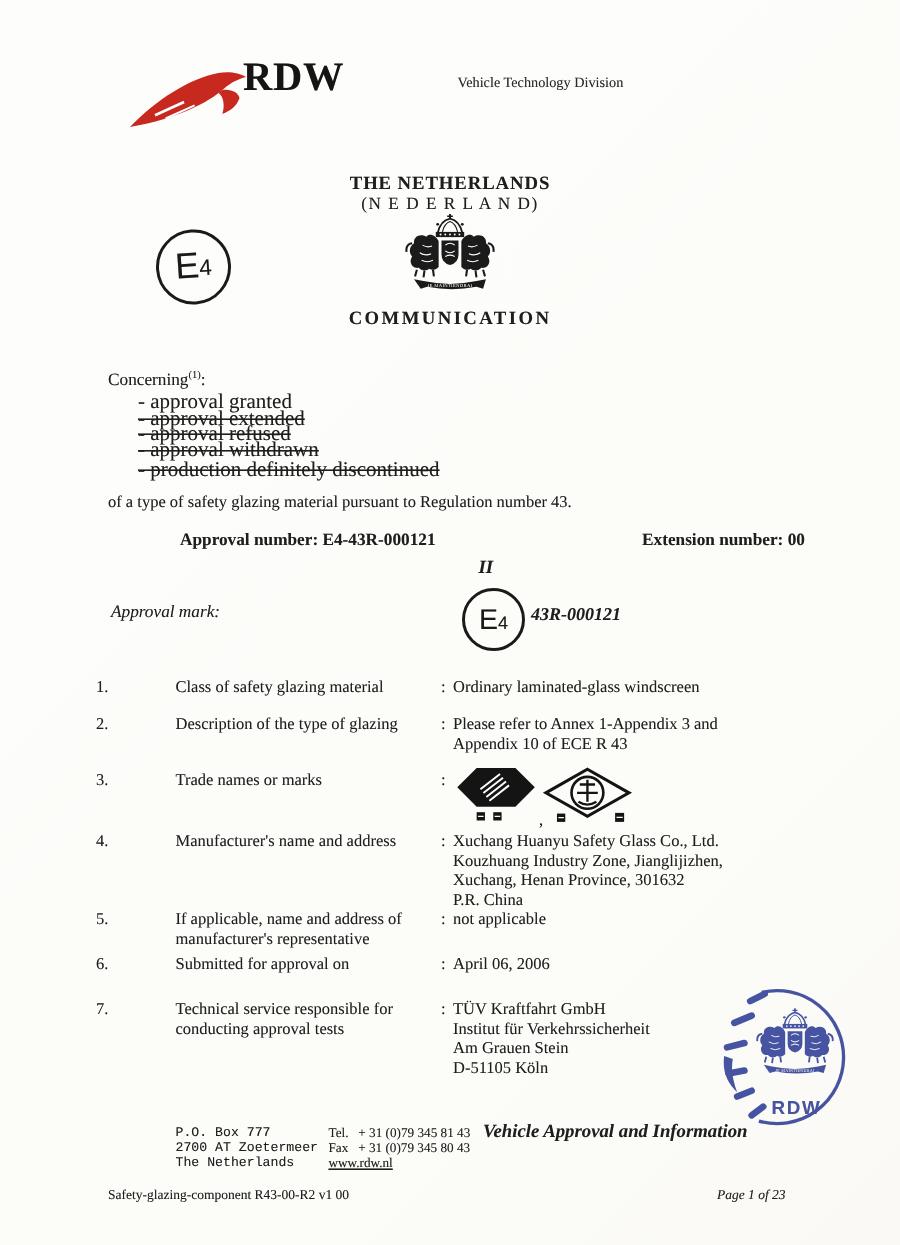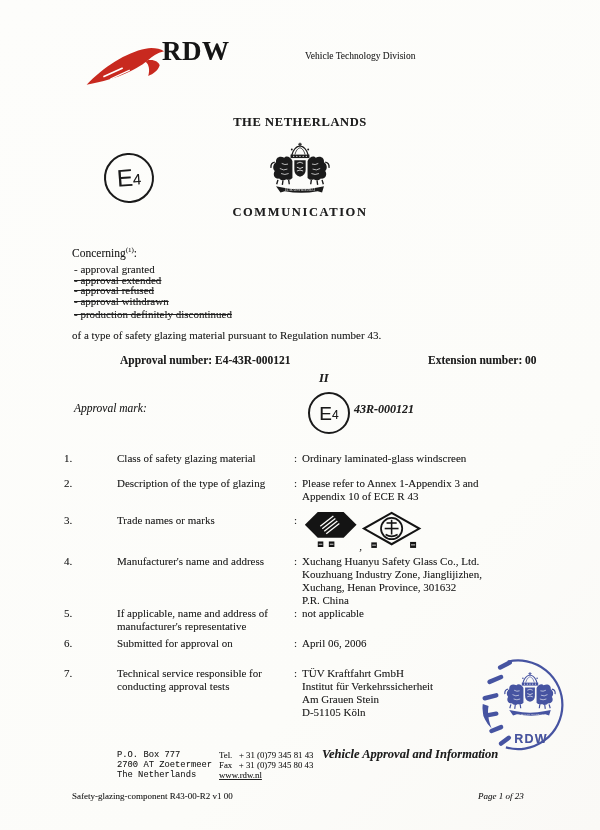--- a/index.html
+++ b/index.html
@@ -26,21 +26,21 @@
     left:104px;top:153px;width:46px;height:46px;border:2.5px solid #1a1a1a;border-radius:50%;
     display:flex;align-items:center;justify-content:center;
     font-family:"Liberation Sans",sans-serif;color:#1a1a1a;transform:rotate(-4deg);
   }
   .e-circle .e{font-size:24px;line-height:1;}
   .e-circle .n{font-size:15px;line-height:1;margin-top:3px;}
 
   
   .concerning-heading{left:72px;top:246px;font-size:11.5px;}
   .concerning-heading sup{font-size:7px;}
-  .options{left:74px;top:264px;font-size:11px;line-height:10.7px;}
+  .options{left:92px;top:264px;font-size:14px;line-height:10.7px;}
   .option.struck{text-decoration:line-through;text-decoration-thickness:1px;}
   .option.gap{margin-top:2px;}
   .subject{left:72px;top:329px;font-size:11px;}
 
   .approval-number{left:72px;top:354px;font-size:11.5px;font-weight:bold;margin-left:48px;}
   .extension{left:428px;top:354px;font-size:11.5px;font-weight:bold;}
 
   .mark-label{left:74px;top:402px;font-size:11.5px;font-style:italic;}
   .roman{left:319px;top:371px;font-size:12.5px;font-weight:bold;font-style:italic;}
   .mark-circle{
@@ -115,20 +115,21 @@
   </svg>
   <div class="abs brand">RDW</div>
   <div class="abs division">Vehicle Technology Division</div>
 
   <div class="abs e-circle">
     <span class="e">E</span>
     <span class="n">4</span>
   </div>
 
   <div class="abs title-center country">THE NETHERLANDS</div>
+  <div class="abs title-center country-alt">(N E D E R L A N D)</div>
   <svg class="abs crest-black" style="left:262px;top:142px;" width="76" height="58" viewBox="0 0 120 92">
     <use href="#crest-sym" width="120" height="92"></use>
   </svg>
   <div class="abs title-center communication">COMMUNICATION</div>
 
   <div class="abs concerning-heading">
     <span>Concerning</span><sup>(1)</sup><span>:</span>
   </div>
   <div class="abs options">
     <div class="option">- approval granted</div>

